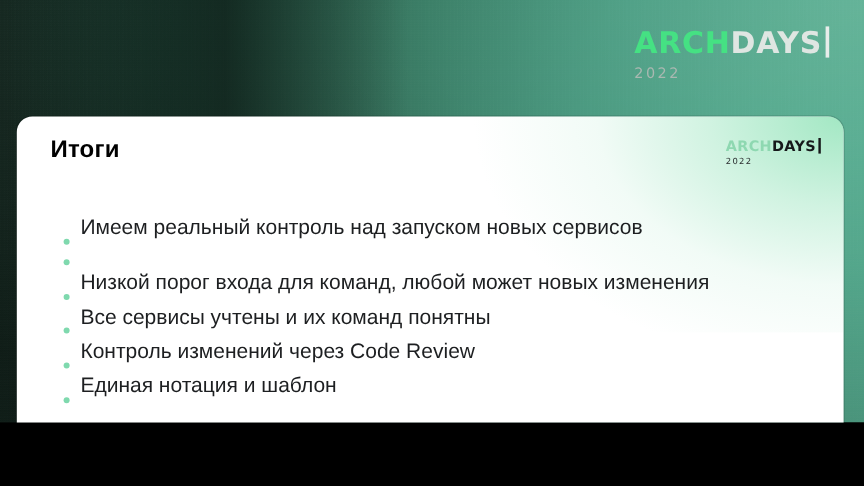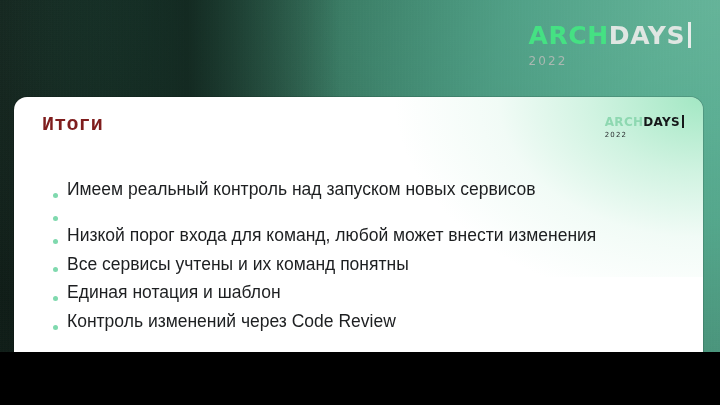--- a/index.html
+++ b/index.html
@@ -111,24 +111,24 @@
         rgba(180, 234, 207, .18) 52%,
         rgba(255,255,255,0) 78%);
     pointer-events: none;
   }
 
   
   .slide-title {
     position: absolute;
     left: 28px;
     top: 18px;
-    font-family: Liberation Mono, monospace;
+    font-family: Liberation Sans, sans-serif;
     font-weight: 700;
     font-size: 20px;
-    color: #7f1d1d;
+    color: #000000;
     letter-spacing: .2px;
     line-height: 1;
   }
 
   
   .slide-logo {
     position: absolute;
     right: 19px;
     top: 18px;
     text-align: left;
@@ -163,21 +163,21 @@
 
   
   .bullets {
     position: absolute;
     left: 39px;
     top: 78px;
     right: 18px;
   }
   .bullet-row {
     display: flex;
-    align-items: center;
+    align-items: flex-end;
     margin-bottom: 0px;
   }
   .bullet-dot {
     flex: 0 0 auto;
     width: 5px;
     height: 5px;
     border-radius: 50%;
     background: #7fd9ae;
     margin-top: 12px;
     margin-right: 9px;
@@ -223,31 +223,31 @@
     <div class="bullets">
       <div class="bullet-row">
         <span class="bullet-dot"></span>
         <span class="bullet-text">Имеем реальный контроль над запуском новых сервисов</span>
       </div>
       <div class="bullet-row">
         <span class="bullet-dot"></span>
       </div>
       <div class="bullet-row">
         <span class="bullet-dot"></span>
-        <span class="bullet-text">Низкой порог входа для команд, любой может внести изменения</span>
+        <span class="bullet-text">Низкой порог входа для команд, любой может новых изменения</span>
       </div>
       <div class="bullet-row">
         <span class="bullet-dot"></span>
         <span class="bullet-text">Все сервисы учтены и их команд понятны</span>
       </div>
       <div class="bullet-row">
         <span class="bullet-dot"></span>
+        <span class="bullet-text">Контроль изменений через Code Review</span>
+      </div>
+      <div class="bullet-row">
+        <span class="bullet-dot"></span>
         <span class="bullet-text">Единая нотация и шаблон</span>
       </div>
-      <div class="bullet-row">
-        <span class="bullet-dot"></span>
-        <span class="bullet-text">Контроль изменений через Code Review</span>
-      </div>
     </div>
 
   </div>
 
 </div>
 
 </body></html>

